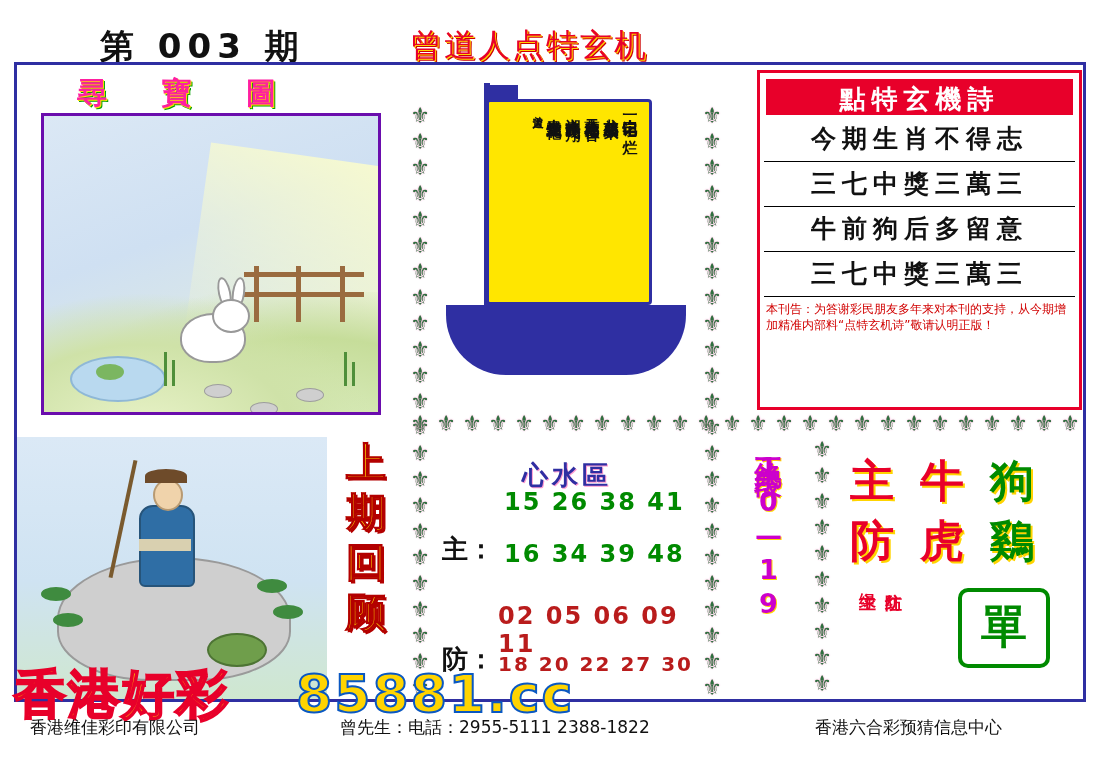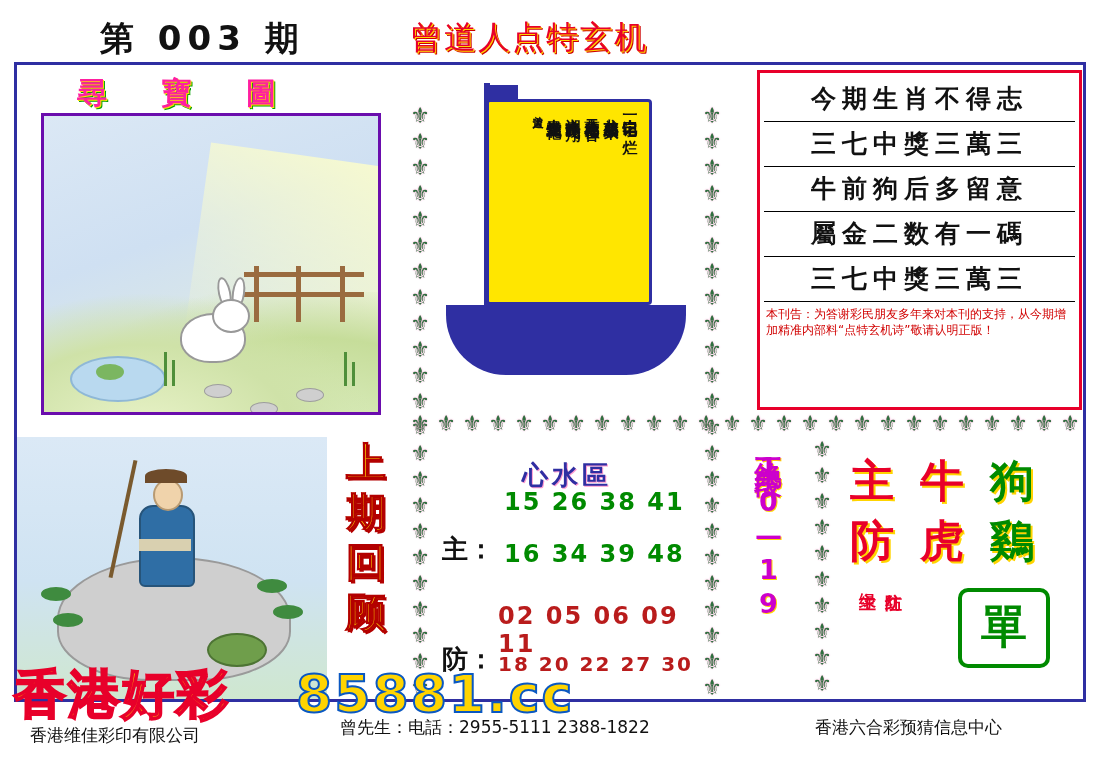--- a/index.html
+++ b/index.html
@@ -1,20 +1,20 @@
 <!DOCTYPE html>
 <html><head>
 <meta charset="utf-8">
 <style>
   html,body{margin:0;padding:0;}
   body{width:1100px;height:758px;background:#ffffff;font-family:"DejaVu Sans","Liberation Sans",sans-serif;overflow:hidden;}
   .page{position:relative;width:1100px;height:758px;background:#ffffff;}
 
   
-  .hdr{position:absolute;left:0;top:0;width:1100px;height:78px;}
+  .hdr{position:absolute;left:0;top:8px;width:1100px;height:78px;}
   .issue{position:absolute;left:100px;top:16px;font-size:34px;font-weight:bold;color:#111;letter-spacing:6px;font-family:"DejaVu Sans",sans-serif;}
   .hdr-title{position:absolute;left:410px;top:16px;font-size:32px;font-weight:normal;color:#e8002a;letter-spacing:2px;
     text-shadow:1px 1px 0 #ffd400, 2px 2px 0 #c00;font-family:"DejaVu Sans",sans-serif;}
   .hdr-sub{position:absolute;left:770px;top:18px;font-size:28px;font-weight:bold;color:#111;letter-spacing:3px;}
 
   
   .frame{position:absolute;left:14px;top:62px;width:1072px;height:640px;border:3px solid #2f2fa2;box-sizing:border-box;background:#fff;}
 
   
   .xunbao{position:absolute;left:17px;top:65px;width:385px;height:372px;background:#fff;}
@@ -106,21 +106,21 @@
   .dan{position:absolute;left:118px;top:148px;width:84px;height:72px;border:4px solid #008a00;border-radius:10px;
     color:#008a00;font-size:46px;font-weight:bold;text-align:center;line-height:68px;}
 
   
   .wm{position:absolute;left:14px;top:660px;width:1072px;height:60px;font-size:52px;font-weight:bold;
      color:#ffd400;-webkit-text-stroke:2px #e8002a;letter-spacing:2px;white-space:nowrap;}
   .wm .blue{color:#ffd400;-webkit-text-stroke:2px #0a58c2;}
 
   
   .footer{position:absolute;left:0;top:706px;width:1100px;height:52px;}
-  .f1{position:absolute;left:30px;top:18px;font-size:17px;color:#111;}
+  .f1{position:absolute;left:30px;top:10px;font-size:17px;color:#111;}
   .f2{position:absolute;left:340px;top:10px;font-size:17px;color:#111;}
   .f3{position:absolute;left:815px;top:10px;font-size:17px;color:#111;}
 </style>
 </head>
 <body>
 
 <div class="page">
 
   <div class="hdr">
     <div class="issue">第 003 期</div>
@@ -284,24 +284,24 @@
       <span class="fl" style="top: 78px; left: 0px;">⚜</span>
       <span class="fl" style="top: 104px; left: 0px;">⚜</span>
       <span class="fl" style="top: 130px; left: 0px;">⚜</span>
       <span class="fl" style="top: 156px; left: 0px;">⚜</span>
       <span class="fl" style="top: 182px; left: 0px;">⚜</span>
       <span class="fl" style="top: 208px; left: 0px;">⚜</span>
       <span class="fl" style="top: 234px; left: 0px;">⚜</span>
     </div>
 
   <div class="poembox">
+    <div class="poem-title">點特玄機詩</div>
     <div class="poem-line">今期生肖不得志</div>
     <div class="poem-line">三七中獎三萬三</div>
     <div class="poem-line">牛前狗后多留意</div>
-    <div class="poem-line">屬金二数有一碼</div>
     <div class="poem-line">三七中獎三萬三</div>
     <div class="poem-note">本刊告：为答谢彩民朋友多年来对本刊的支持，从今期增加精准内部料“点特玄机诗”敬请认明正版！</div>
   </div>
 
   <div class="xinshui">
     <div class="xs-title">心水區</div>
     <div class="lbl" style="left:10px;top:92px;">主：</div>
     <div class="numrow g" style="left:72px;top:48px;">15  26  38  41</div>
     <div class="numrow g" style="left:72px;top:100px;">16  34  39  48</div>
     <div class="lbl" style="left:10px;top:202px;">防：</div>

